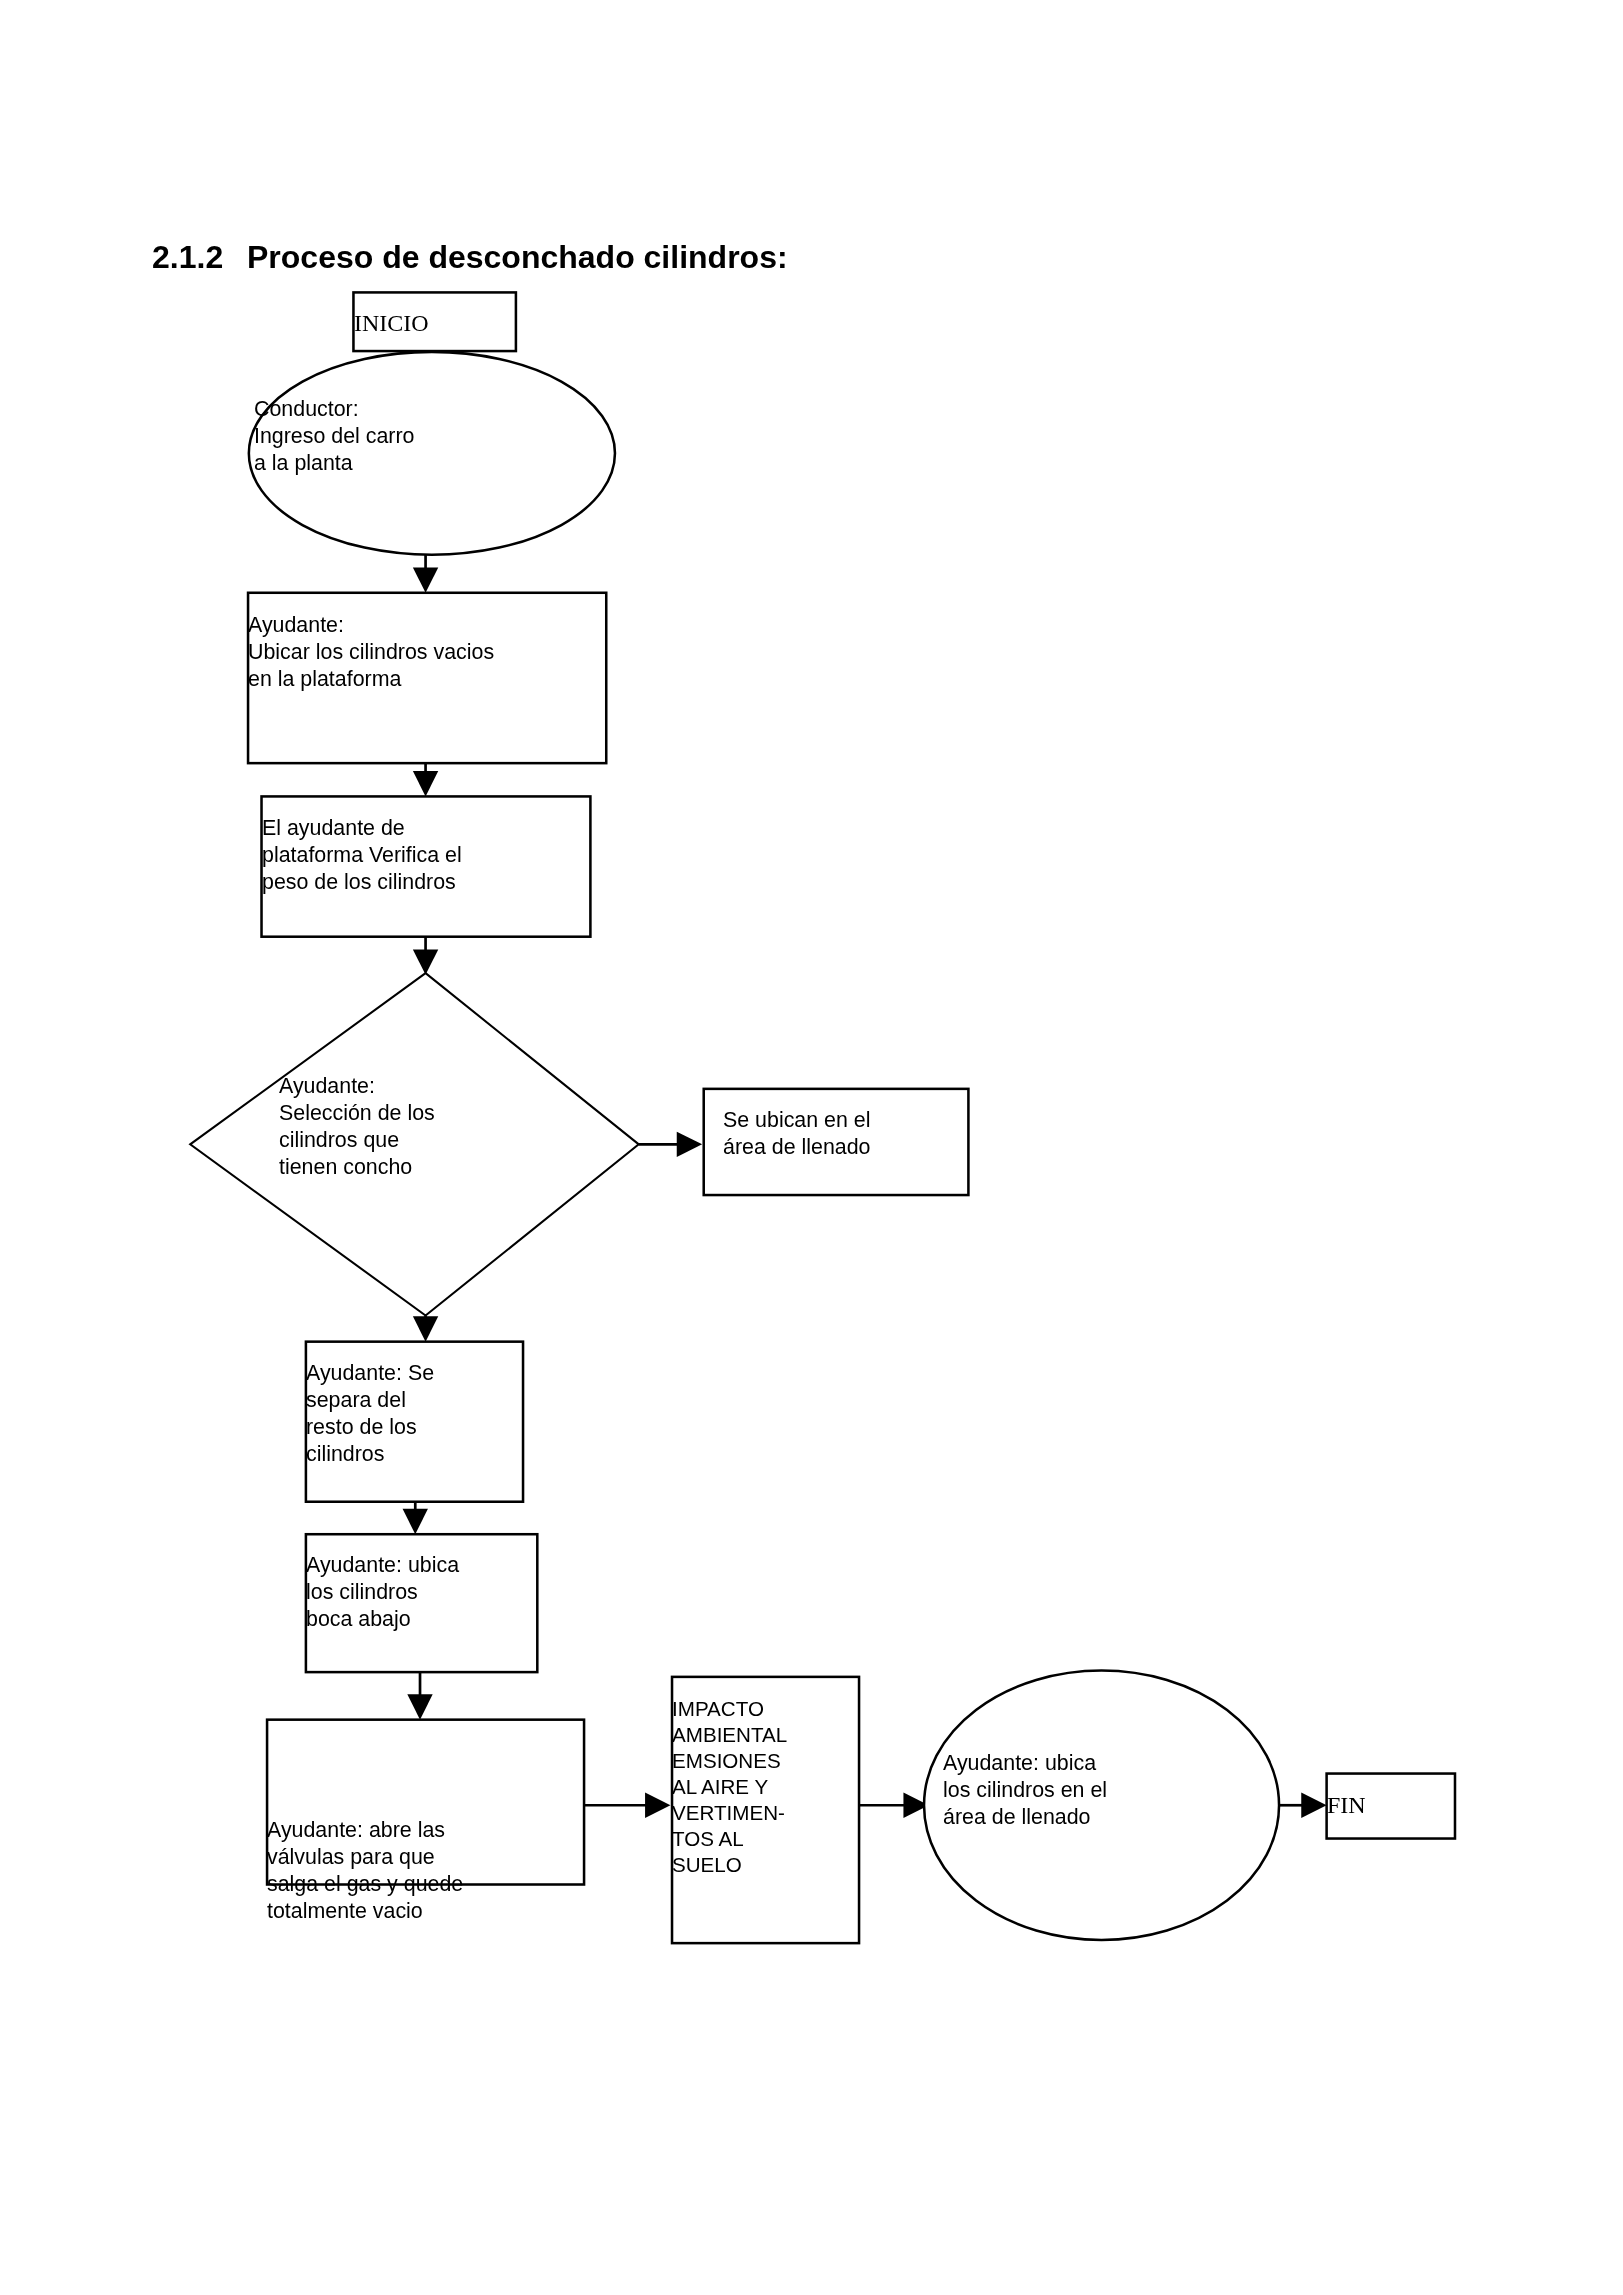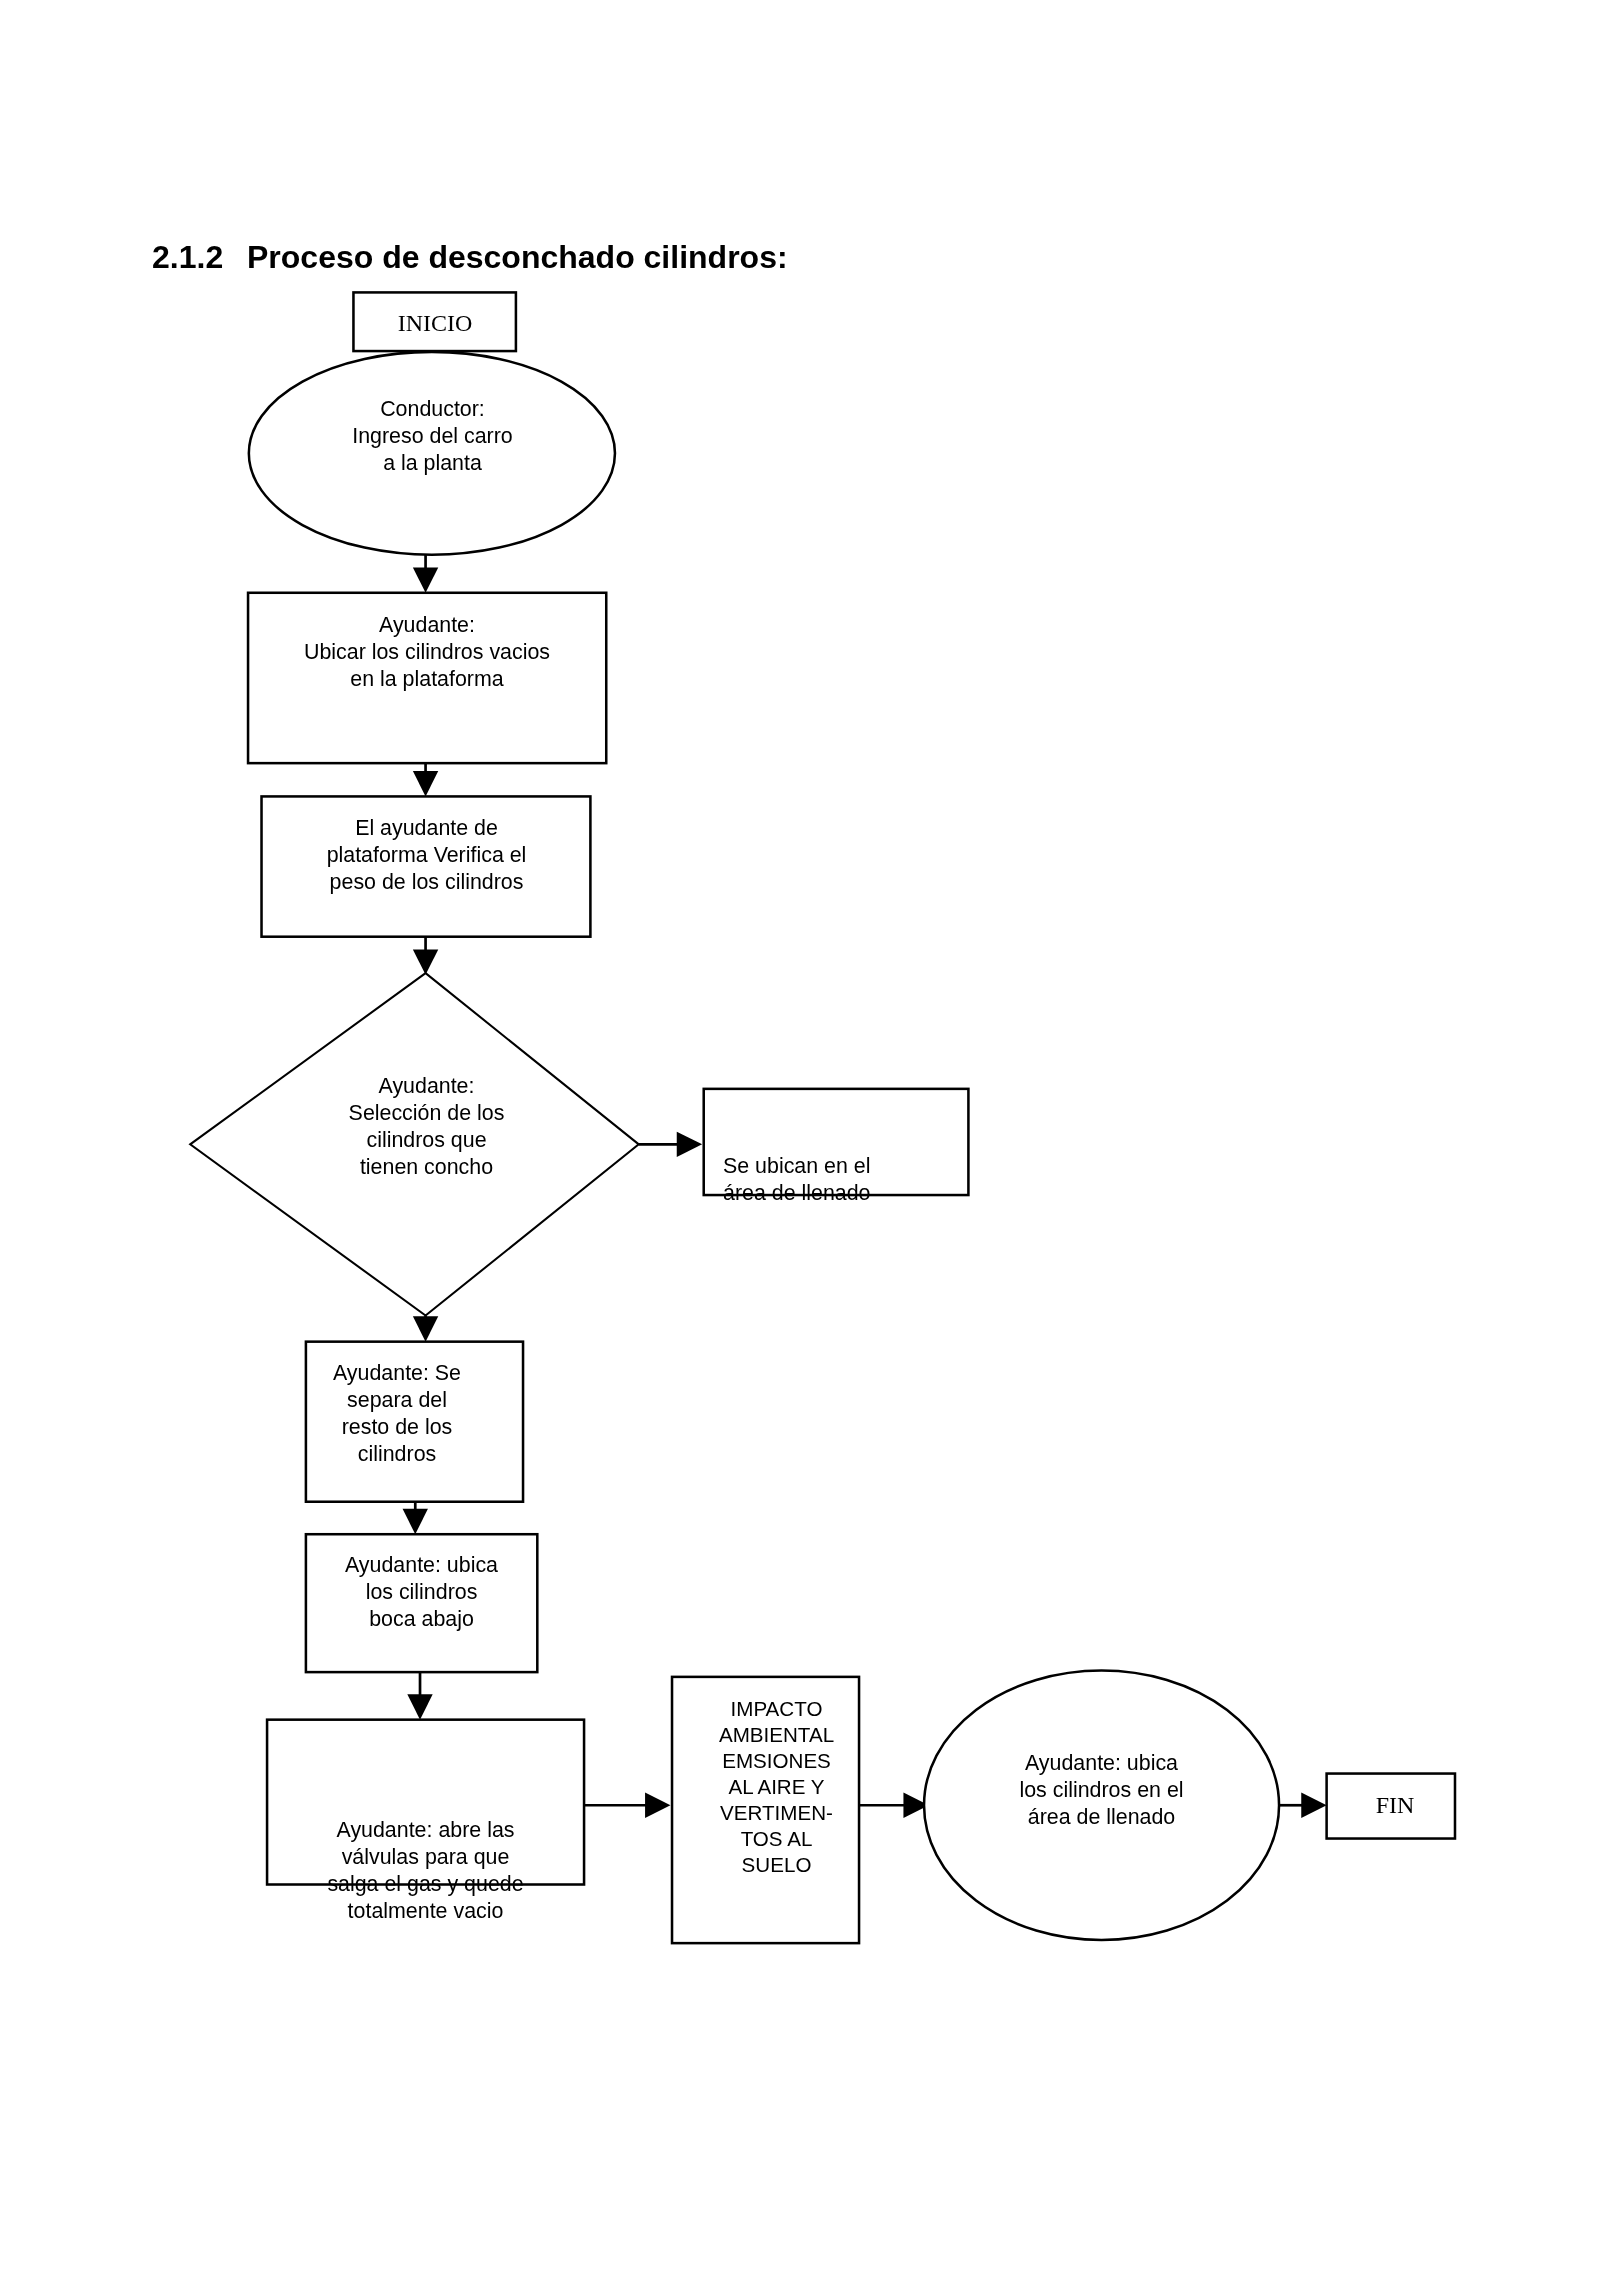--- a/index.html
+++ b/index.html
@@ -49,21 +49,21 @@
     stroke-width: 3.4;
     fill: none;
   }
   svg.flow .arrowhead { fill: #000000; stroke: none; }
   .node-text {
     position: absolute;
     color: #000000;
     font-family: "Liberation Sans", sans-serif;
     font-size: 21.4px;
     line-height: 1.26;
-    text-align: center;
+    text-align: left;
     white-space: pre-line;
     pointer-events: none;
   }
   .node-text.serif {
     font-family: "Liberation Serif", serif;
     font-size: 24px;
   }
   .node-text.left { text-align: left; }
   .node-text.small { font-size: 20.6px; }
 </style>
@@ -146,21 +146,21 @@
 
   <div class="node-text" style="left:262px; top:815px; width:329px;">El ayudante de
 plataforma Verifica  el
 peso de los cilindros</div>
 
   <div class="node-text" style="left:279px; top:1073px; width:295px;">Ayudante:
 Selección de los
 cilindros que
 tienen concho</div>
 
-  <div class="node-text left" style="left:723px; top:1107px; width:243px;margin-top:46px;">Se ubican en el
+  <div class="node-text left" style="left:723px; top:1107px; width:243px;">Se ubican en el
 área de  llenado</div>
 
   <div class="node-text" style="left:306px; top:1360px; width:182px;">Ayudante: Se
 separa del
 resto de los
 cilindros</div>
 
   <div class="node-text" style="left:306px; top:1552px; width:231px;">Ayudante: ubica
 los cilindros
 boca abajo</div>

